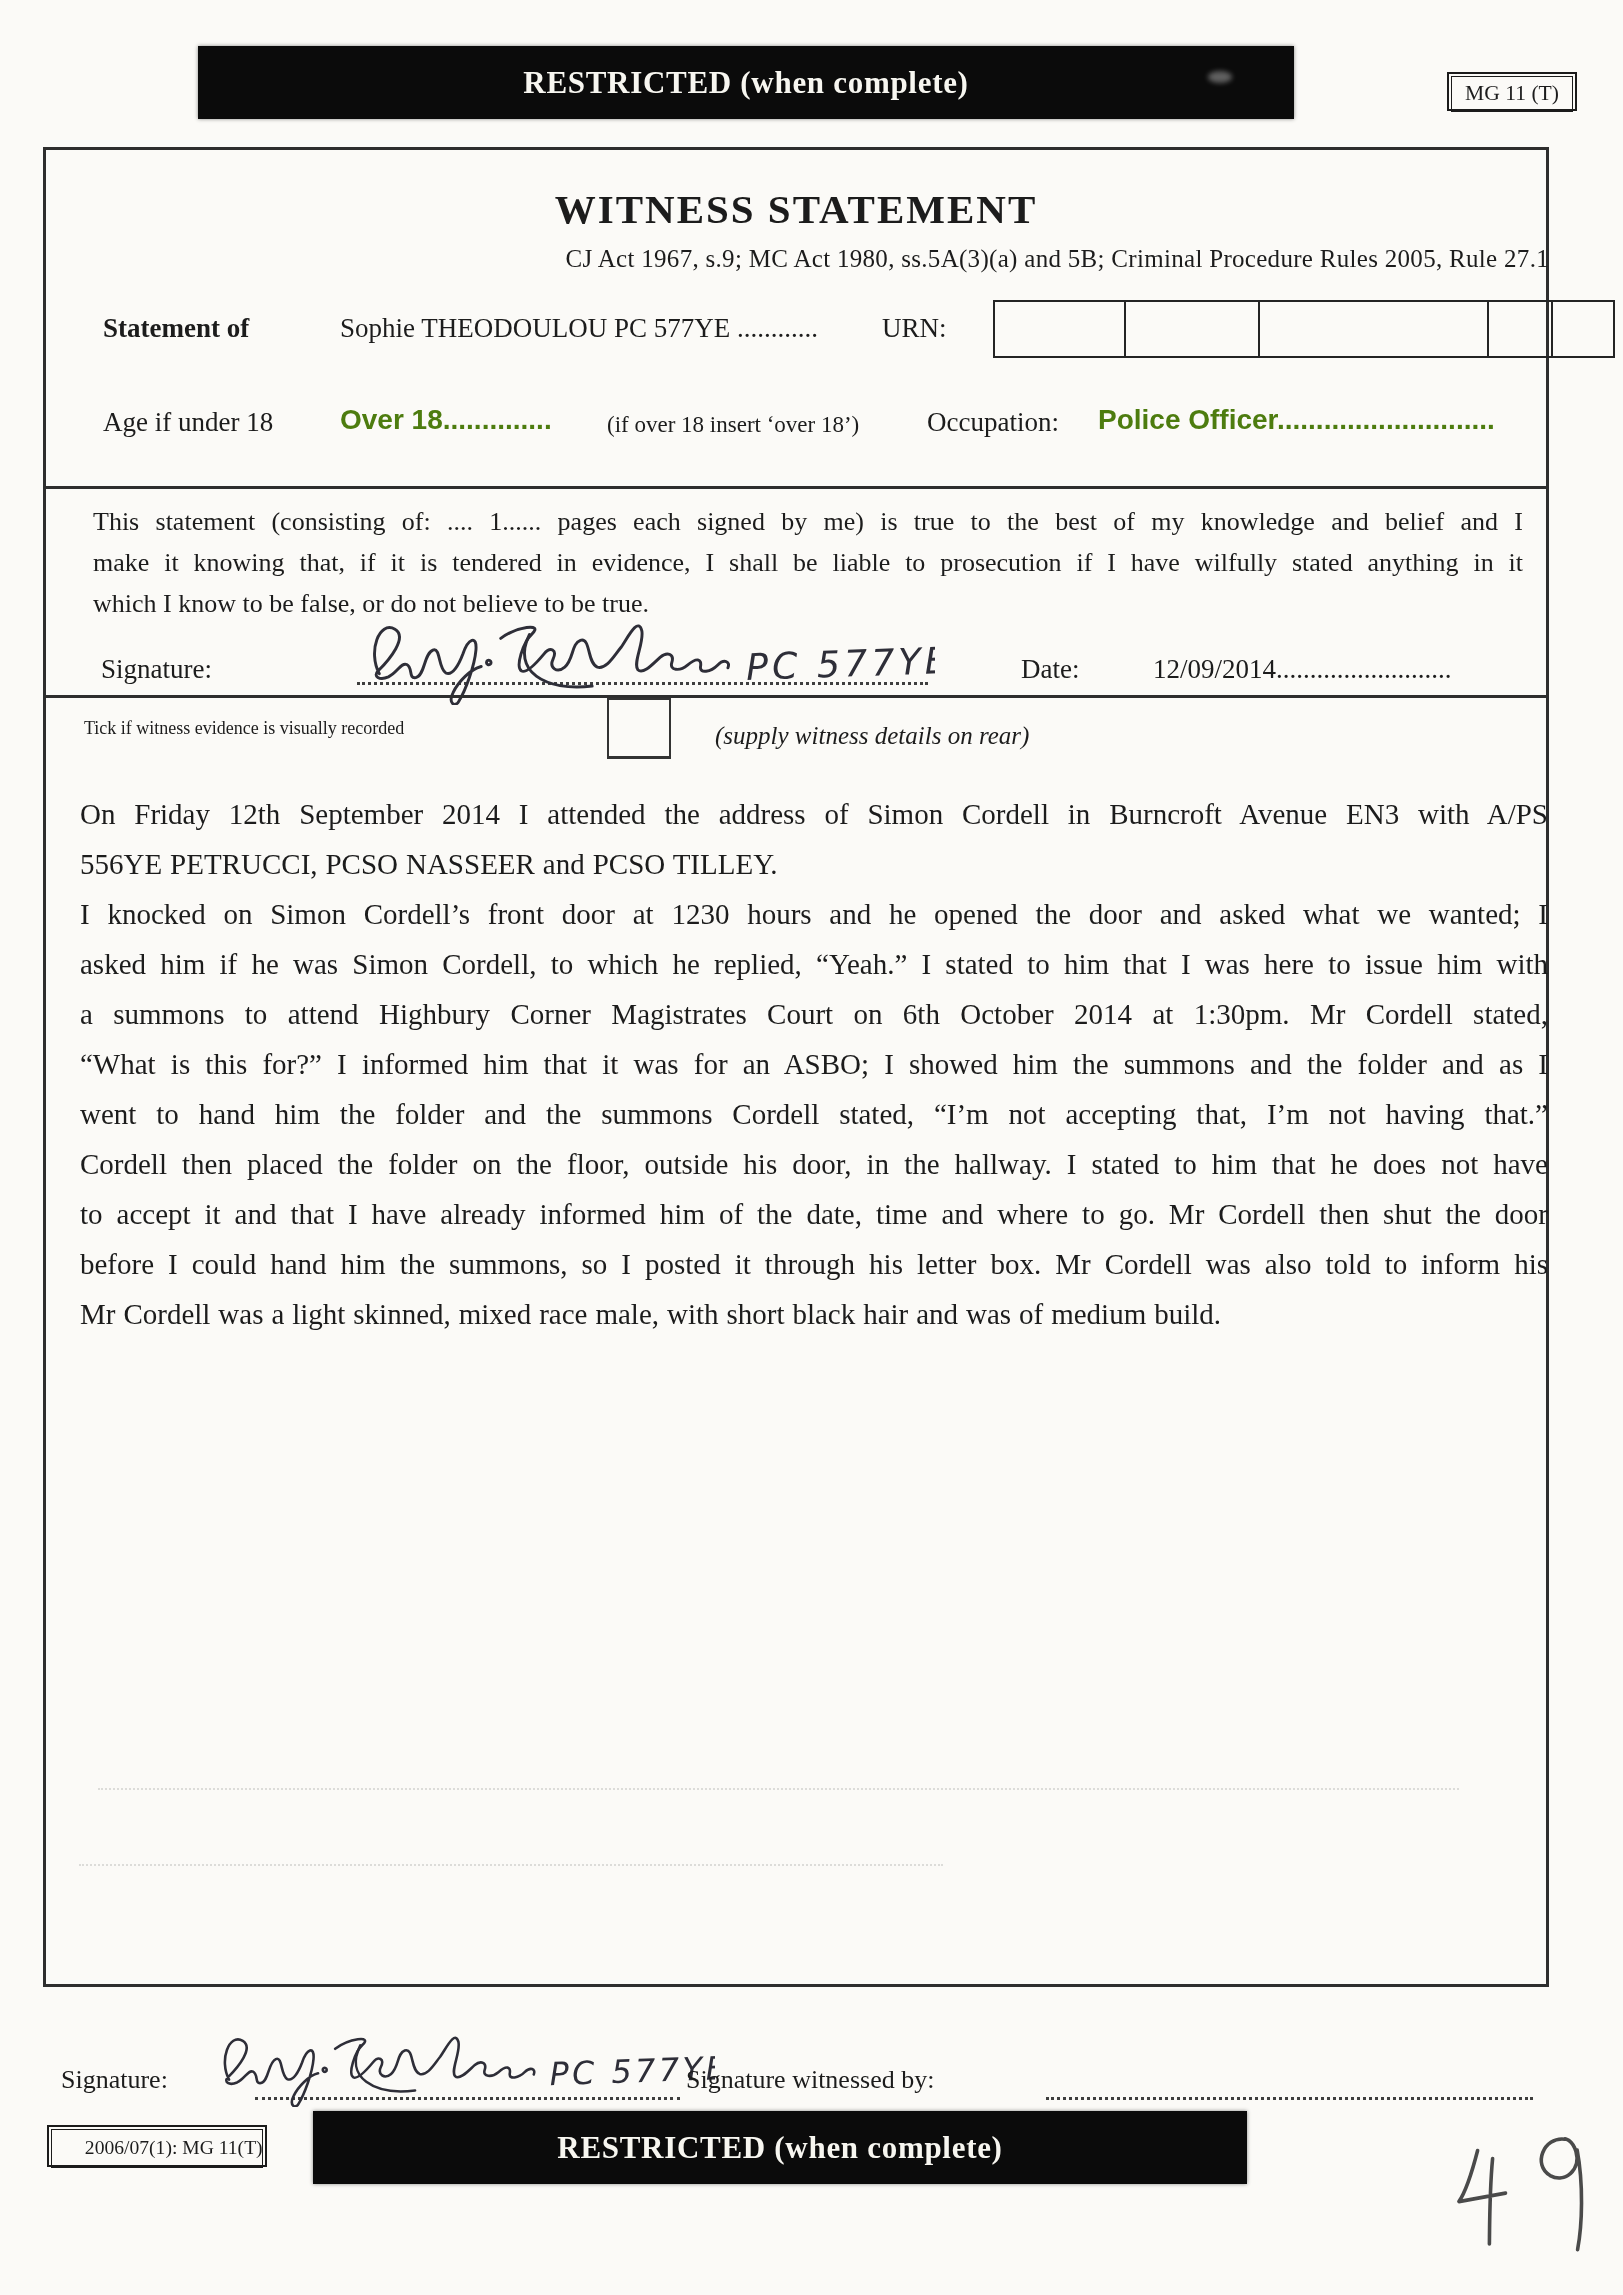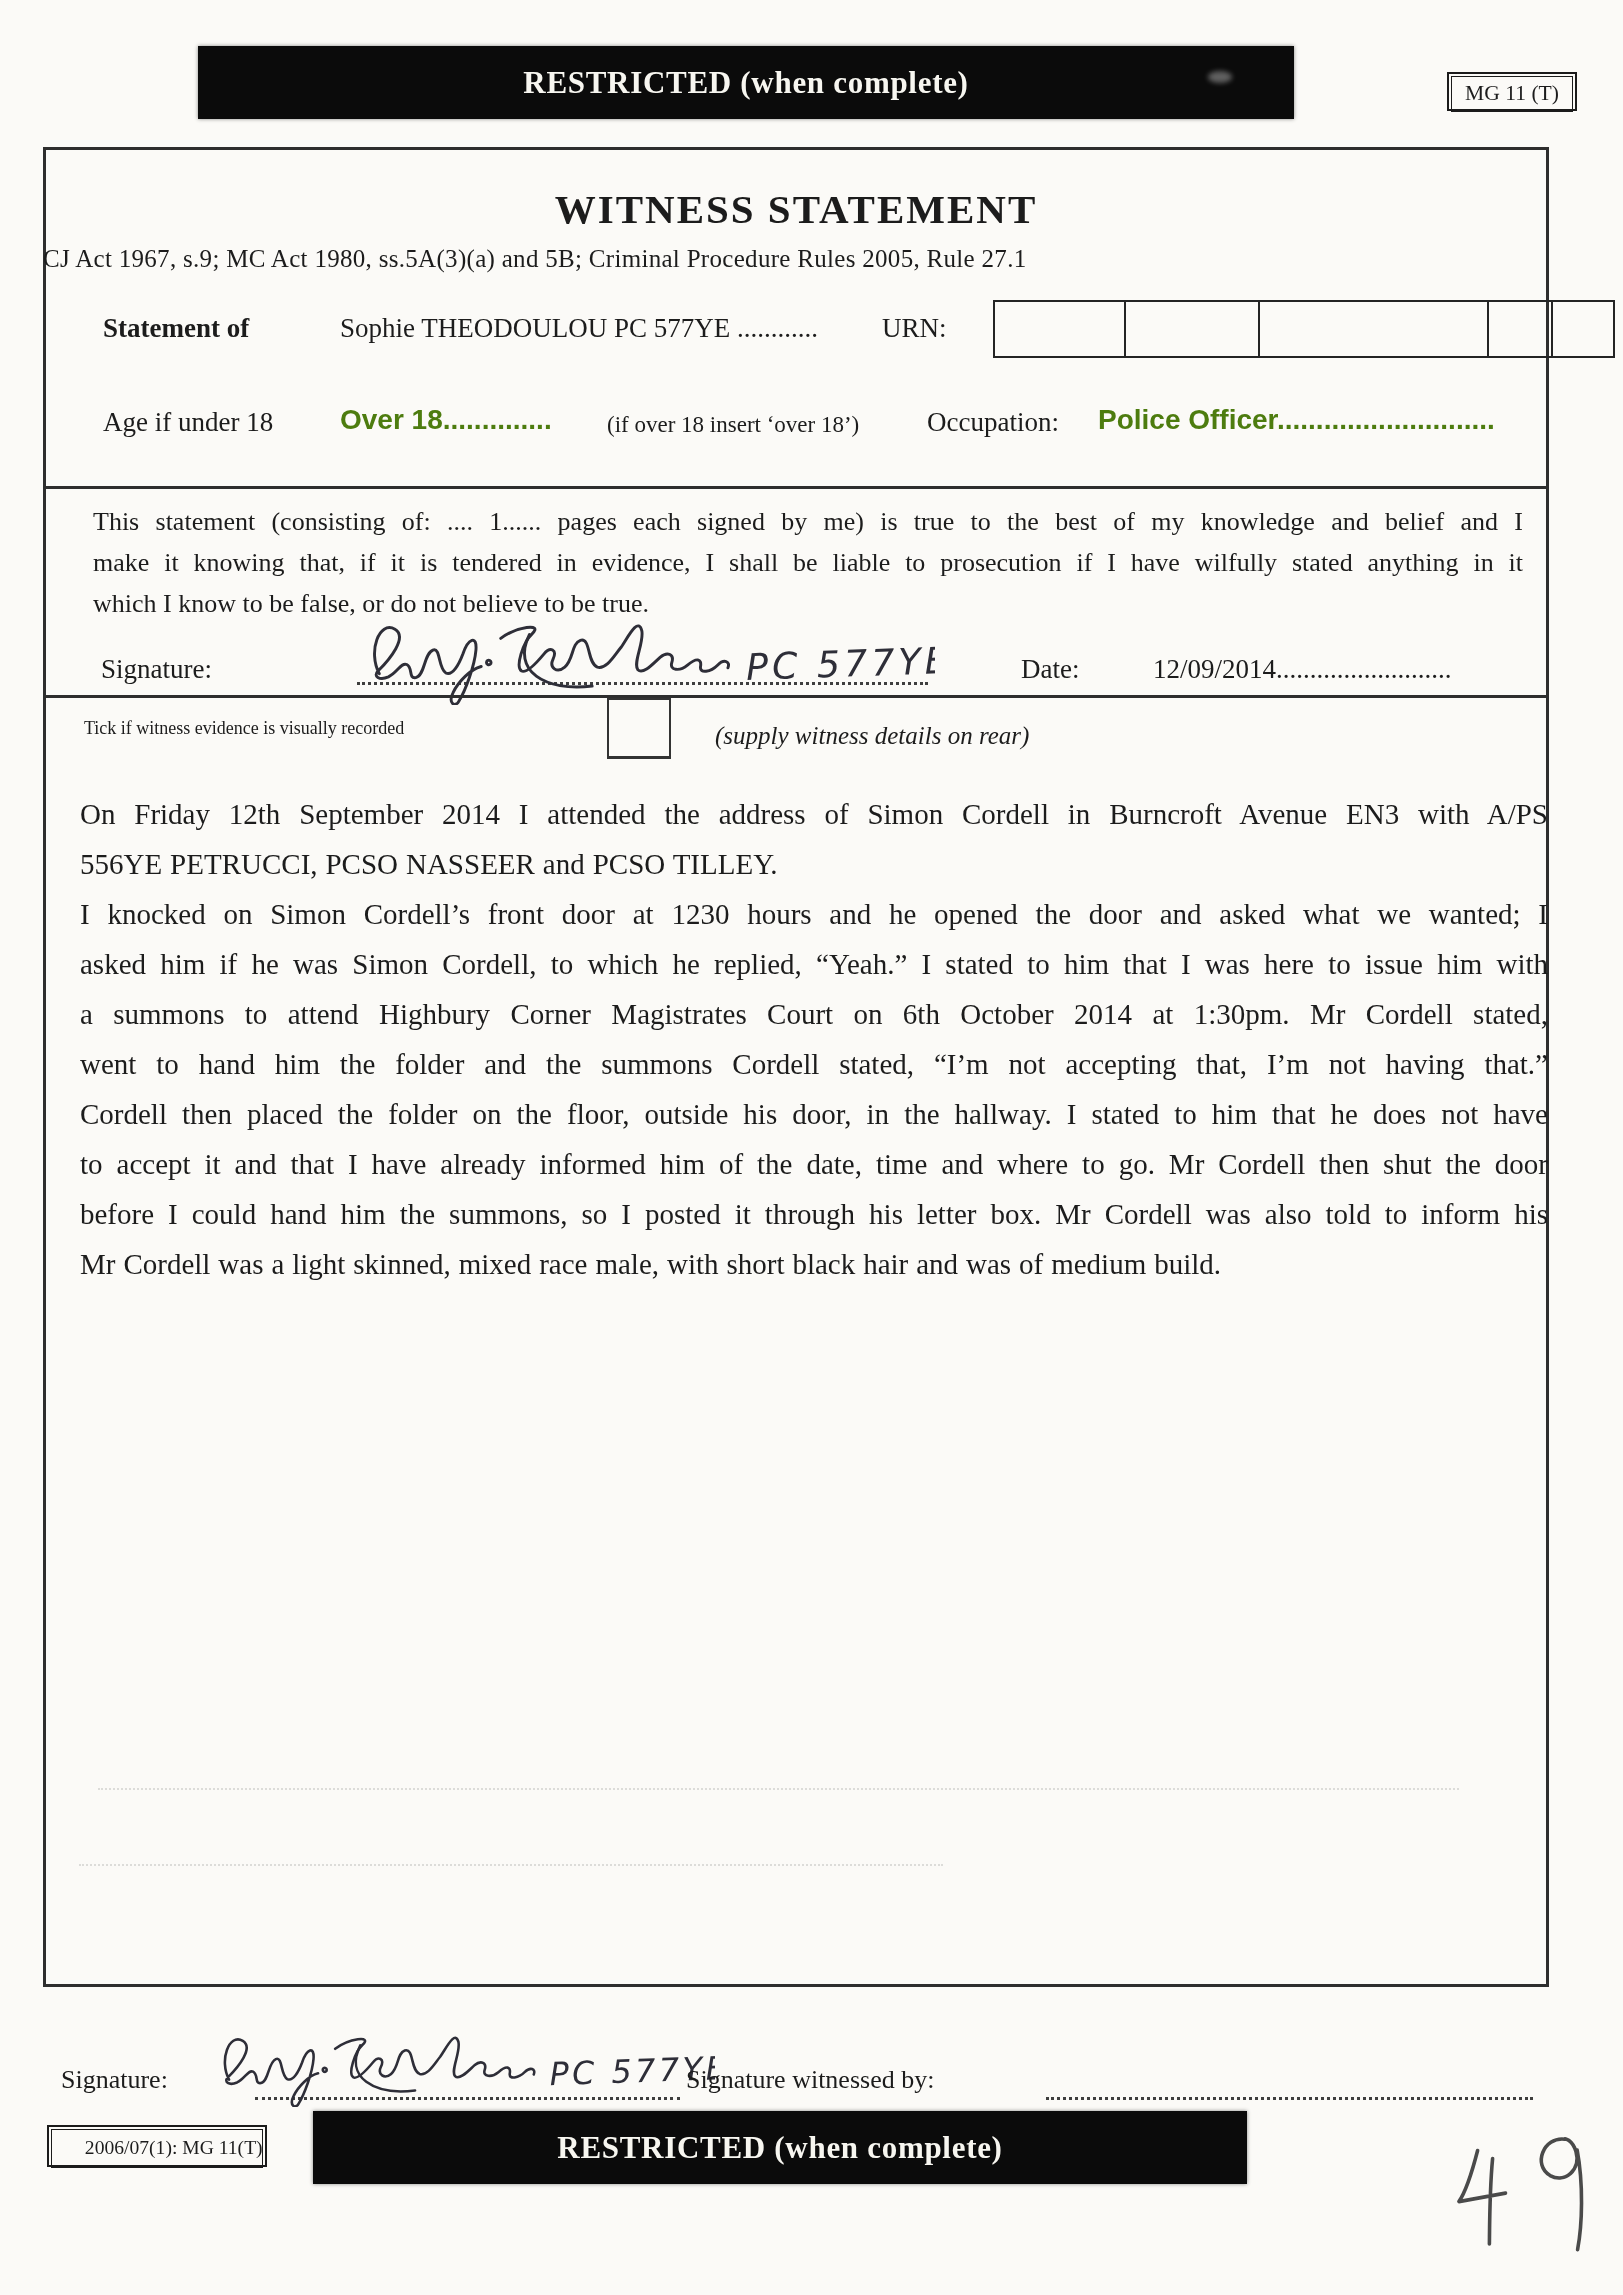--- a/index.html
+++ b/index.html
@@ -37,21 +37,21 @@
   .checkbox{border:2px solid #333;border-bottom-width:3.3px;background:transparent;}
   
   #declaration .rline{font-size:26px;line-height:41px;text-align:justify;}
   #statement-body .rline{font-size:29px;line-height:50px;text-align:justify;word-spacing:0.7px;}
   .rline.full{text-align-last:justify;}
   
   .ink{fill:none;stroke:#2e2e38;stroke-width:4.5;stroke-linecap:round;stroke-linejoin:round;}
   .handtext{font-family:"DejaVu Sans",sans-serif;font-style:italic;font-size:56px;fill:#2e2e38;letter-spacing:6px;}
   .pencil{fill:none;stroke:#4a4a4a;stroke-width:5.5;stroke-linecap:round;stroke-linejoin:round;}
   .title{font-size:41px;font-weight:bold;letter-spacing:2px;text-align:center;}
-  .subtitle{font-size:25px;letter-spacing:0.3px;text-align:left;}
+  .subtitle{font-size:25px;letter-spacing:0.3px;text-align:right;}
 </style>
 </head>
 <body>
 
 <div class="page">
 
   <div class="abs banner" style="left:198px;top:46px;width:1096px;height:73px;">
     <span>RESTRICTED (when complete)</span>
     <span class="banner-glare abs" style="right:62px;top:25px;"></span>
   </div>
@@ -107,20 +107,21 @@
   <div class="abs" style="left:84px;top:718px;font-size:18px;">Tick if witness evidence is visually recorded</div>
   <div class="abs checkbox" style="left:607px;top:698px;width:60px;height:56px;"></div>
   <div class="abs ital" style="left:715px;top:722px;">(supply witness details on rear)</div>
 
   <div class="abs" id="statement-body" style="left:80px;top:789px;width:1468px;">
       <div class="rline full">On Friday 12th September 2014 I attended the address of Simon Cordell in Burncroft Avenue EN3 with A/PS</div>
       <div class="rline">556YE PETRUCCI, PCSO NASSEER and PCSO TILLEY.</div>
       <div class="rline full">I knocked on Simon Cordell’s front door at 1230 hours and he opened the door and asked what we wanted; I</div>
       <div class="rline full">asked him if he was Simon Cordell, to which he replied, “Yeah.” I stated to him that I was here to issue him with</div>
       <div class="rline full">a summons to attend Highbury Corner Magistrates Court on 6th October 2014 at 1:30pm. Mr Cordell stated,</div>
+      <div class="rline full">“What is this for?” I informed him that it was for an ASBO; I showed him the summons and the folder and as I</div>
       <div class="rline full">went to hand him the folder and the summons Cordell stated, “I’m not accepting that, I’m not having that.”</div>
       <div class="rline full">Cordell then placed the folder on the floor, outside his door, in the hallway. I stated to him that he does not have</div>
       <div class="rline full">to accept it and that I have already informed him of the date, time and where to go. Mr Cordell then shut the door</div>
       <div class="rline full">before I could hand him the summons, so I posted it through his letter box. Mr Cordell was also told to inform his</div>
       <div class="rline">Mr Cordell was a light skinned, mixed race male, with short black hair and was of medium build.</div>
     </div>
 
   <div class="abs dotline-faint" style="left:98px;top:1788px;width:1361px;"></div>
   <div class="abs dotline-faint" style="left:79px;top:1864px;width:864px;"></div>
 

